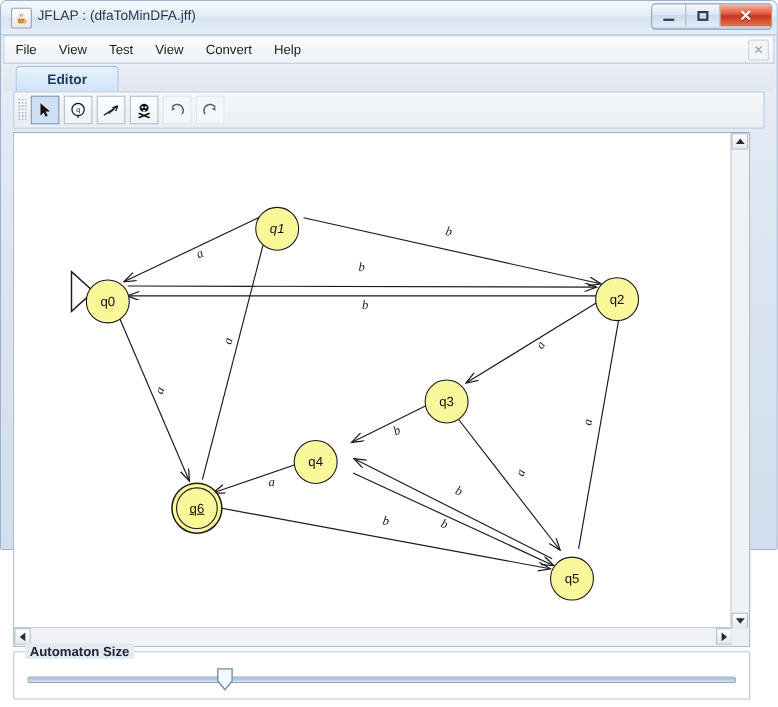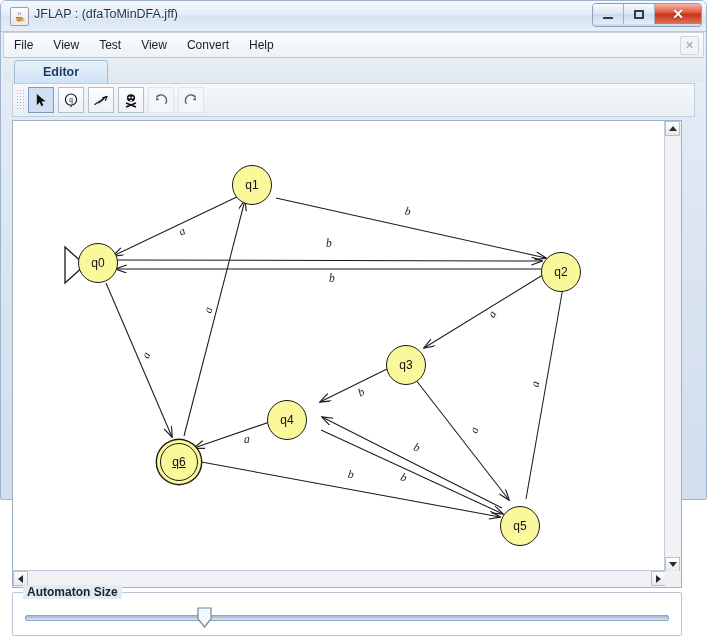--- a/index.html
+++ b/index.html
@@ -213,24 +213,24 @@
           <path d="M308,309 L490,393"></path>
           <path d="M183,340 L487,396"></path>
           <path d="M513,378 L552,155"></path>
         </g>
       </svg>
 
       <svg width="24" height="40" style="position:absolute;left:50px;top:124px;">
         <path d="M2,2 L2,38 L22,20 Z" fill="#fff" stroke="#1a1a1a" stroke-width="1.3"></path>
       </svg>
 
-      <div class="state" style="left:65px;top:122px;width:38px;height:38px;text-align:right;">
+      <div class="state" style="left:65px;top:133px;width:38px;height:38px;text-align:right;">
         <span>q0</span>
       </div>
-      <div class="state" style="left:219px;top:44px;width:38px;height:38px;">
+      <div class="state" style="left:219px;top:67px;width:38px;height:38px;font-style:italic;">
         <span>q1</span>
       </div>
       <div class="state" style="left:528px;top:131px;width:38px;height:38px;">
         <span>q2</span>
       </div>
       <div class="state" style="left:373px;top:224px;width:38px;height:38px;">
         <span>q3</span>
       </div>
       <div class="state" style="left:254px;top:279px;width:38px;height:38px;">
         <span>q4</span>

